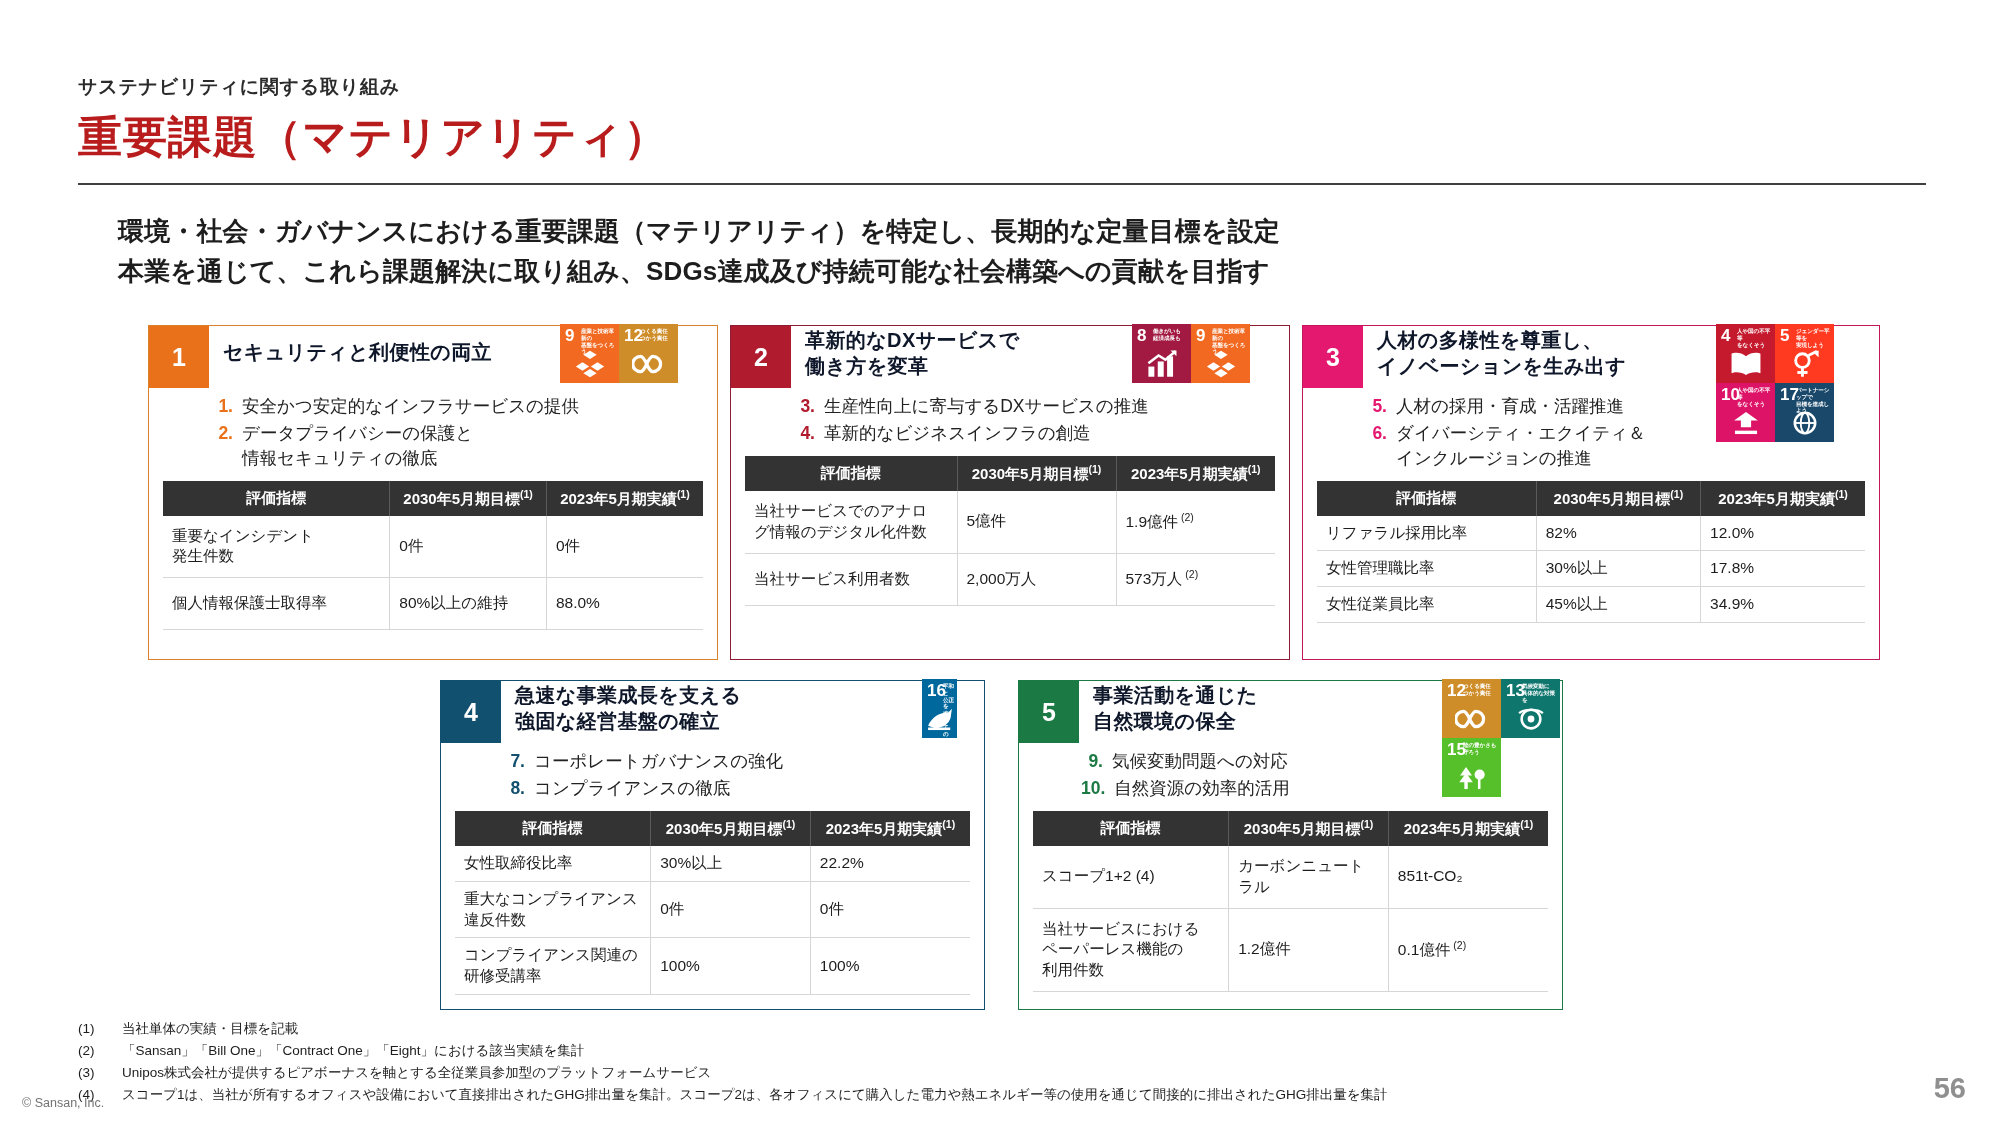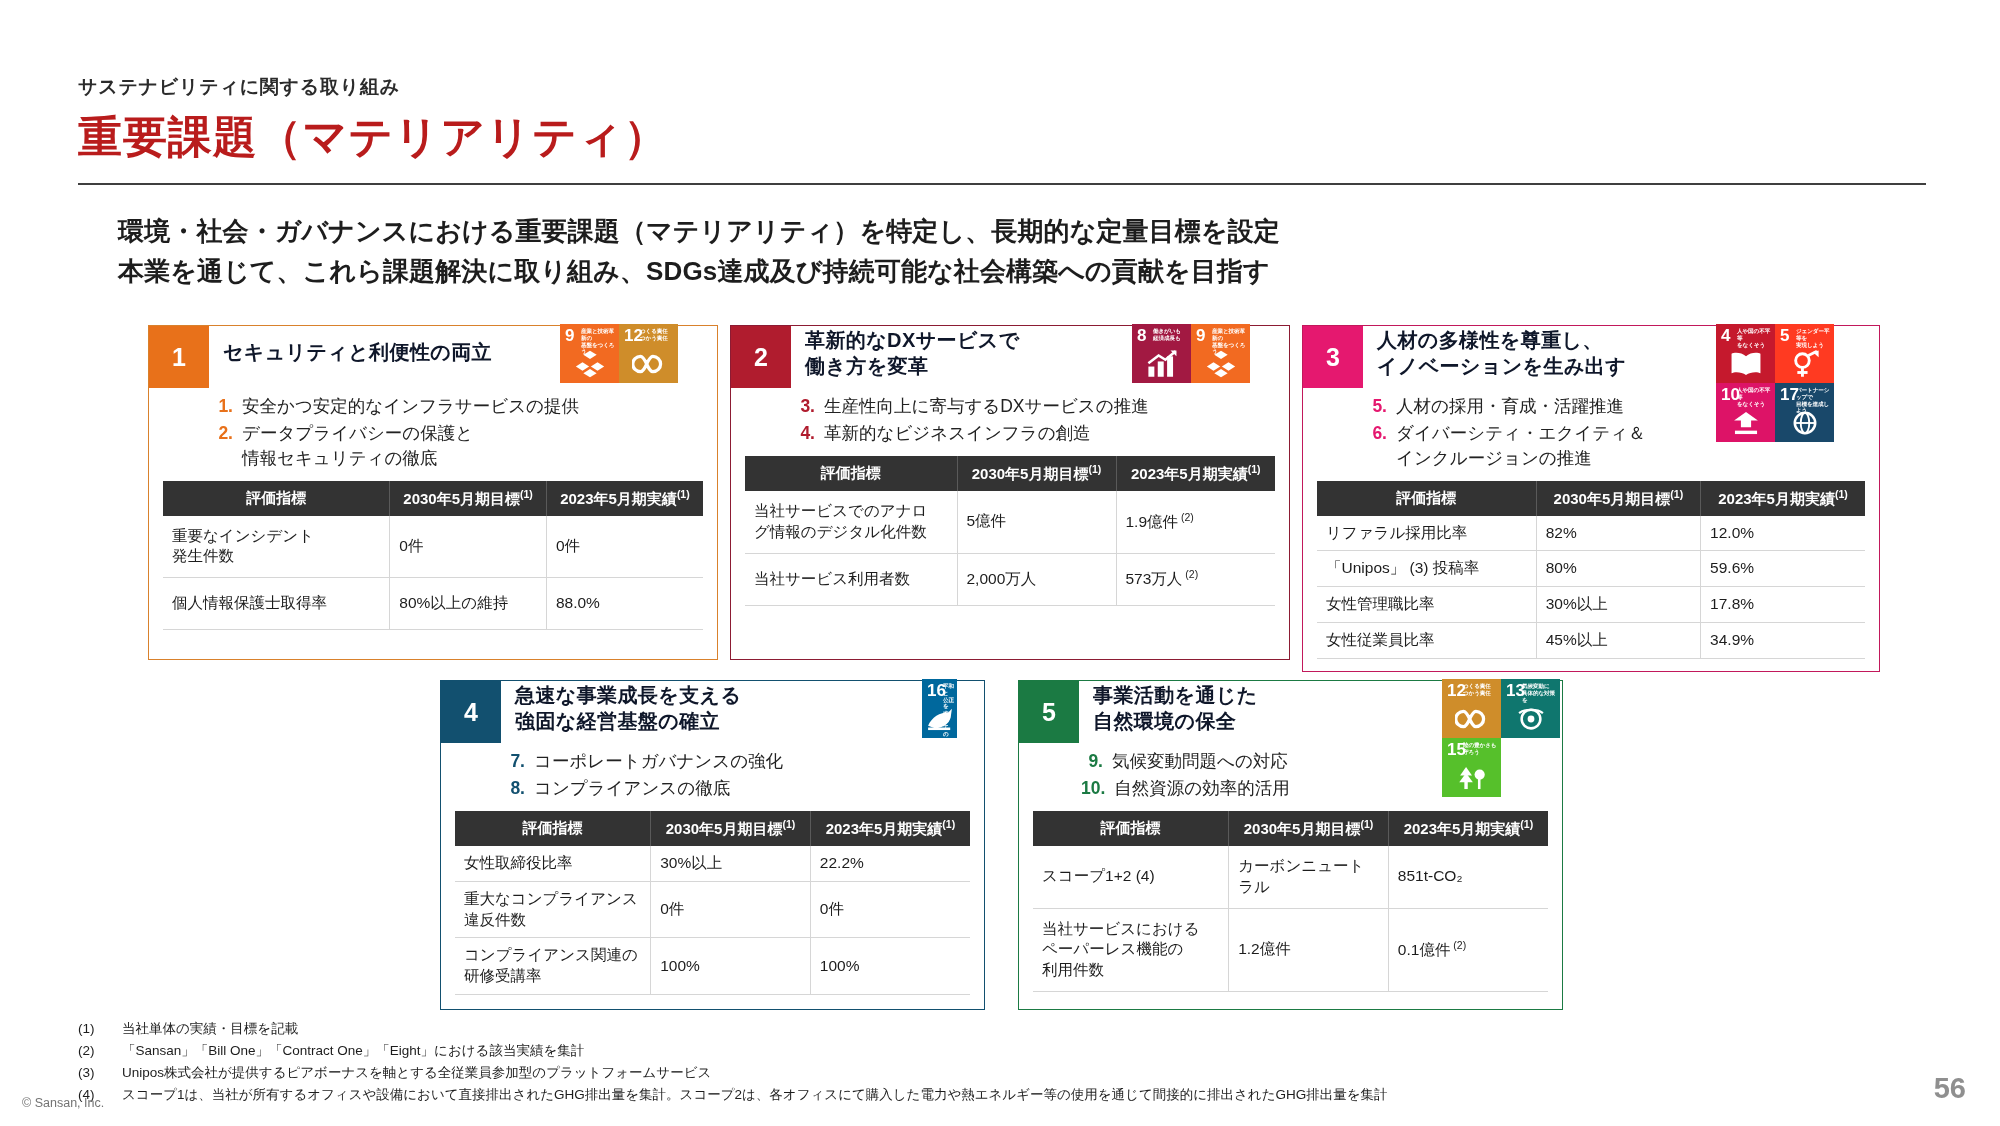--- a/index.html
+++ b/index.html
@@ -314,25 +314,20 @@
                 <th><span>2023年5月期実績</span><sup>(1)</sup></th>
               </tr>
             </thead>
             <tbody>
               <tr>
                 <td>リファラル採用比率</td>
                 <td>82%</td>
                 <td><span>12.0%</span></td>
               </tr>
               <tr>
-                <td>「Unipos」 (3) 投稿率</td>
-                <td>80%</td>
-                <td><span>59.6%</span></td>
-              </tr>
-              <tr>
                 <td>女性管理職比率</td>
                 <td>30%以上</td>
                 <td><span>17.8%</span></td>
               </tr>
               <tr>
                 <td>女性従業員比率</td>
                 <td>45%以上</td>
                 <td><span>34.9%</span></td>
               </tr>
             </tbody>

